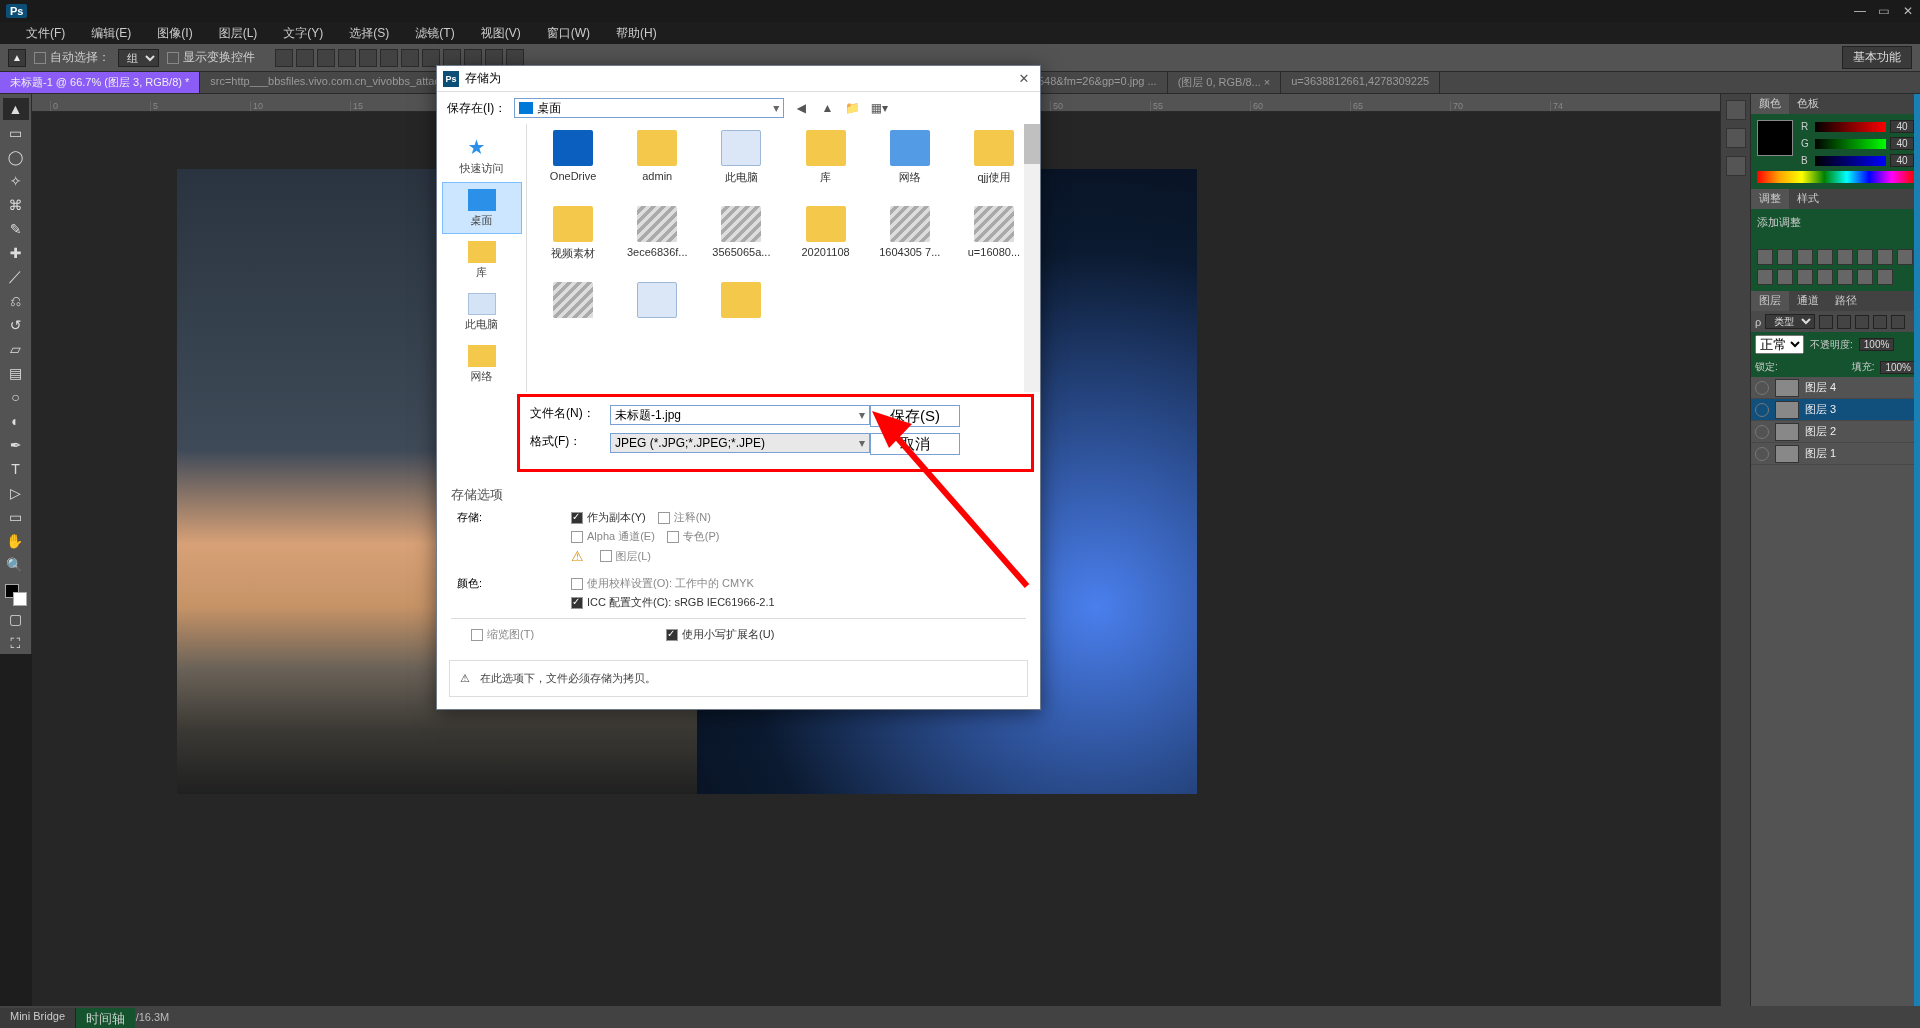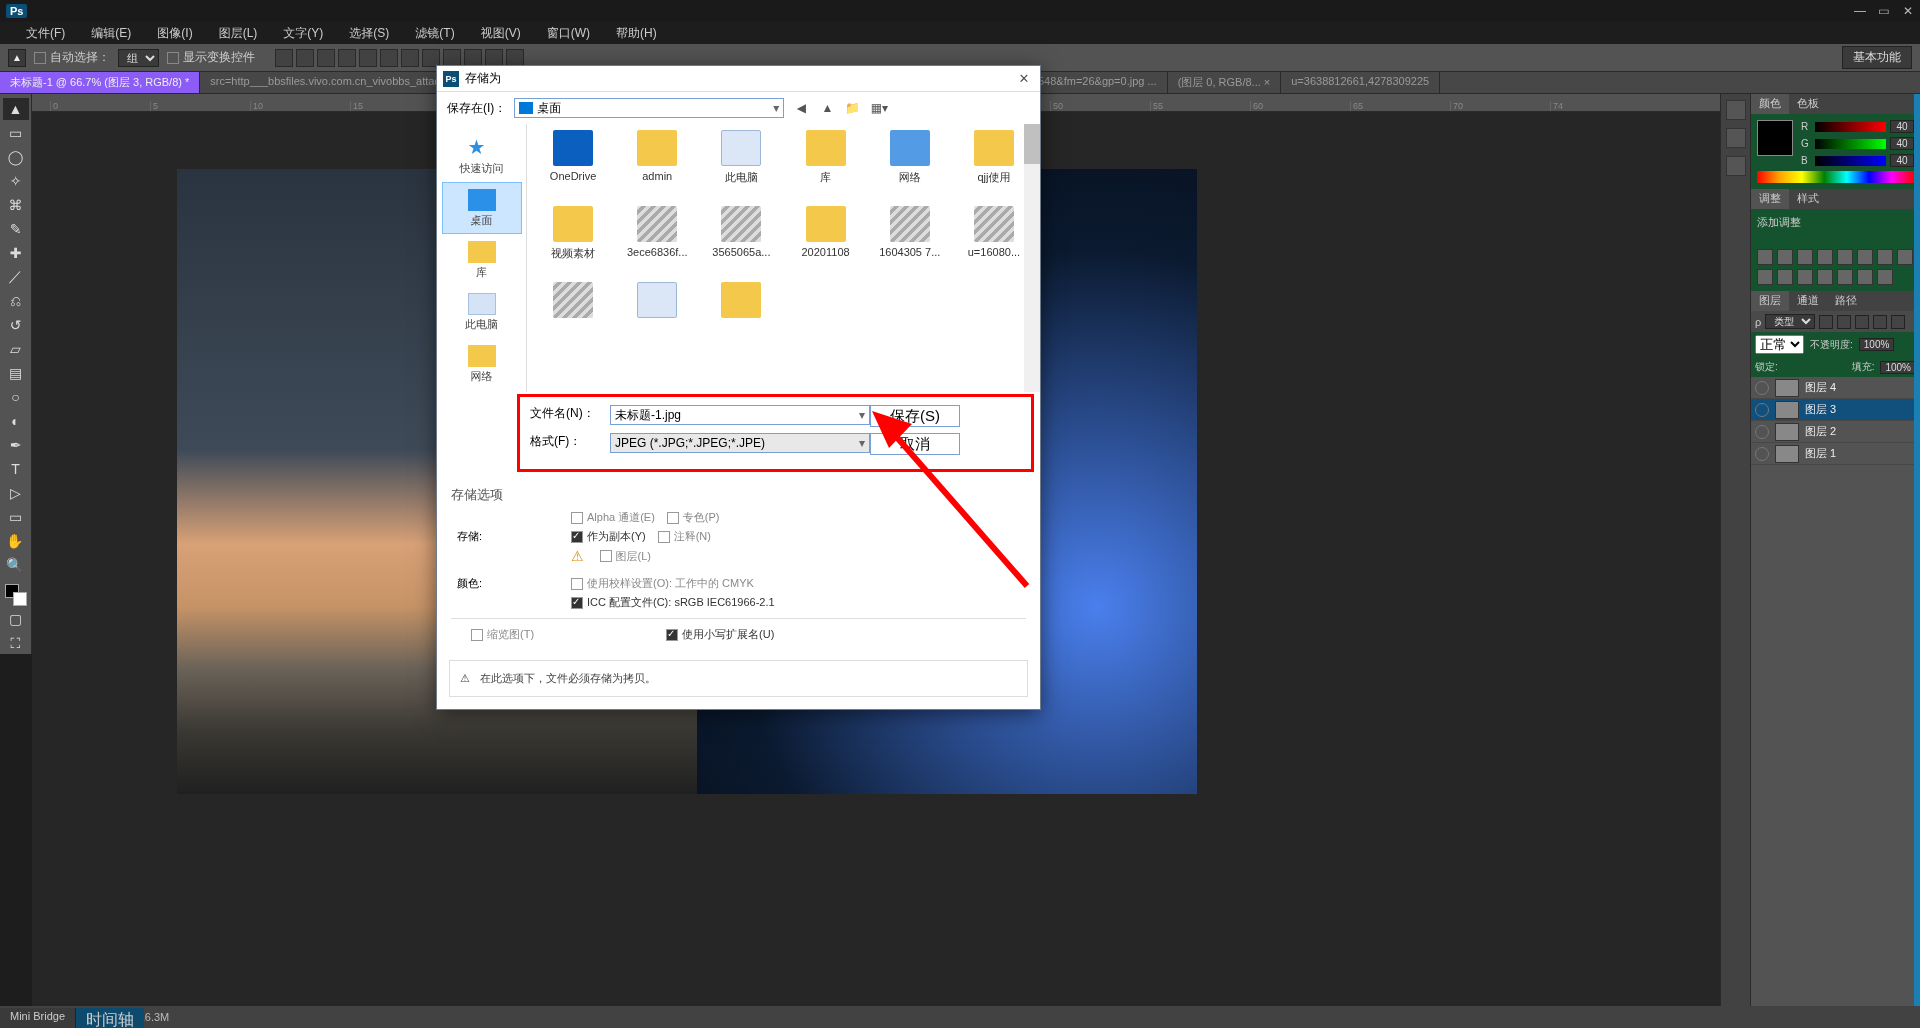--- a/index.html
+++ b/index.html
@@ -362,21 +362,21 @@
 </div>
 
 <div class="side-scroll"></div>
 
 <div class="statusbar">
   <span class="zoom">66.67%</span>
   <span class="info">文档:5.65M/16.3M</span>
 </div>
 <div style="position:absolute;left:0;bottom:0;height:20px;display:flex;">
   <span style="padding:2px 10px;background:#3a3a3a;color:#ccc;font-size:11px;border-right:1px solid #222">Mini Bridge</span>
-  <span style="padding:2px 10px;background:#0c4a6e;color:#ccc;font-size:16px;">时间轴</span>
+  <span style="padding:2px 10px;background:#14532d;color:#ccc;font-size:13px;">时间轴</span>
 </div>
 
 <div class="dialog">
   <div class="dlg-title">
     <span class="pslogo">Ps</span>
     <span>存储为</span>
     <span class="close">✕</span>
   </div>
   <div class="loc-row">
     <span>保存在(I)：</span>
@@ -496,38 +496,38 @@
           <span>JPEG (*.JPG;*.JPEG;*.JPE)</span>
           <span class="arrow">▾</span>
         </div>
       <button class="btn">取消</button>
     </div>
   </div>
 
   <div class="opts">
     <div class="section">存储选项</div>
     <div class="row">
-      <label class="cb">
-          <span class="box"></span>
-          <span>Alpha 通道(E)</span>
-        </label>
-      <label class="cb">
-          <span class="box"></span>
-          <span>专色(P)</span>
-        </label>
-    </div>
-    <div class="row">
       <span style="position:absolute;left:20px">存储:</span>
       <label class="cb checked enabled">
           <span class="box"></span>
           <span>作为副本(Y)</span>
         </label>
       <label class="cb">
           <span class="box"></span>
           <span>注释(N)</span>
+        </label>
+    </div>
+    <div class="row">
+      <label class="cb">
+          <span class="box"></span>
+          <span>Alpha 通道(E)</span>
+        </label>
+      <label class="cb">
+          <span class="box"></span>
+          <span>专色(P)</span>
         </label>
     </div>
     <div class="row">
       <span class="warn">⚠</span>
       <label class="cb">
           <span class="box"></span>
           <span>图层(L)</span>
         </label>
     </div>
     <div class="row" style="margin-top:8px">

